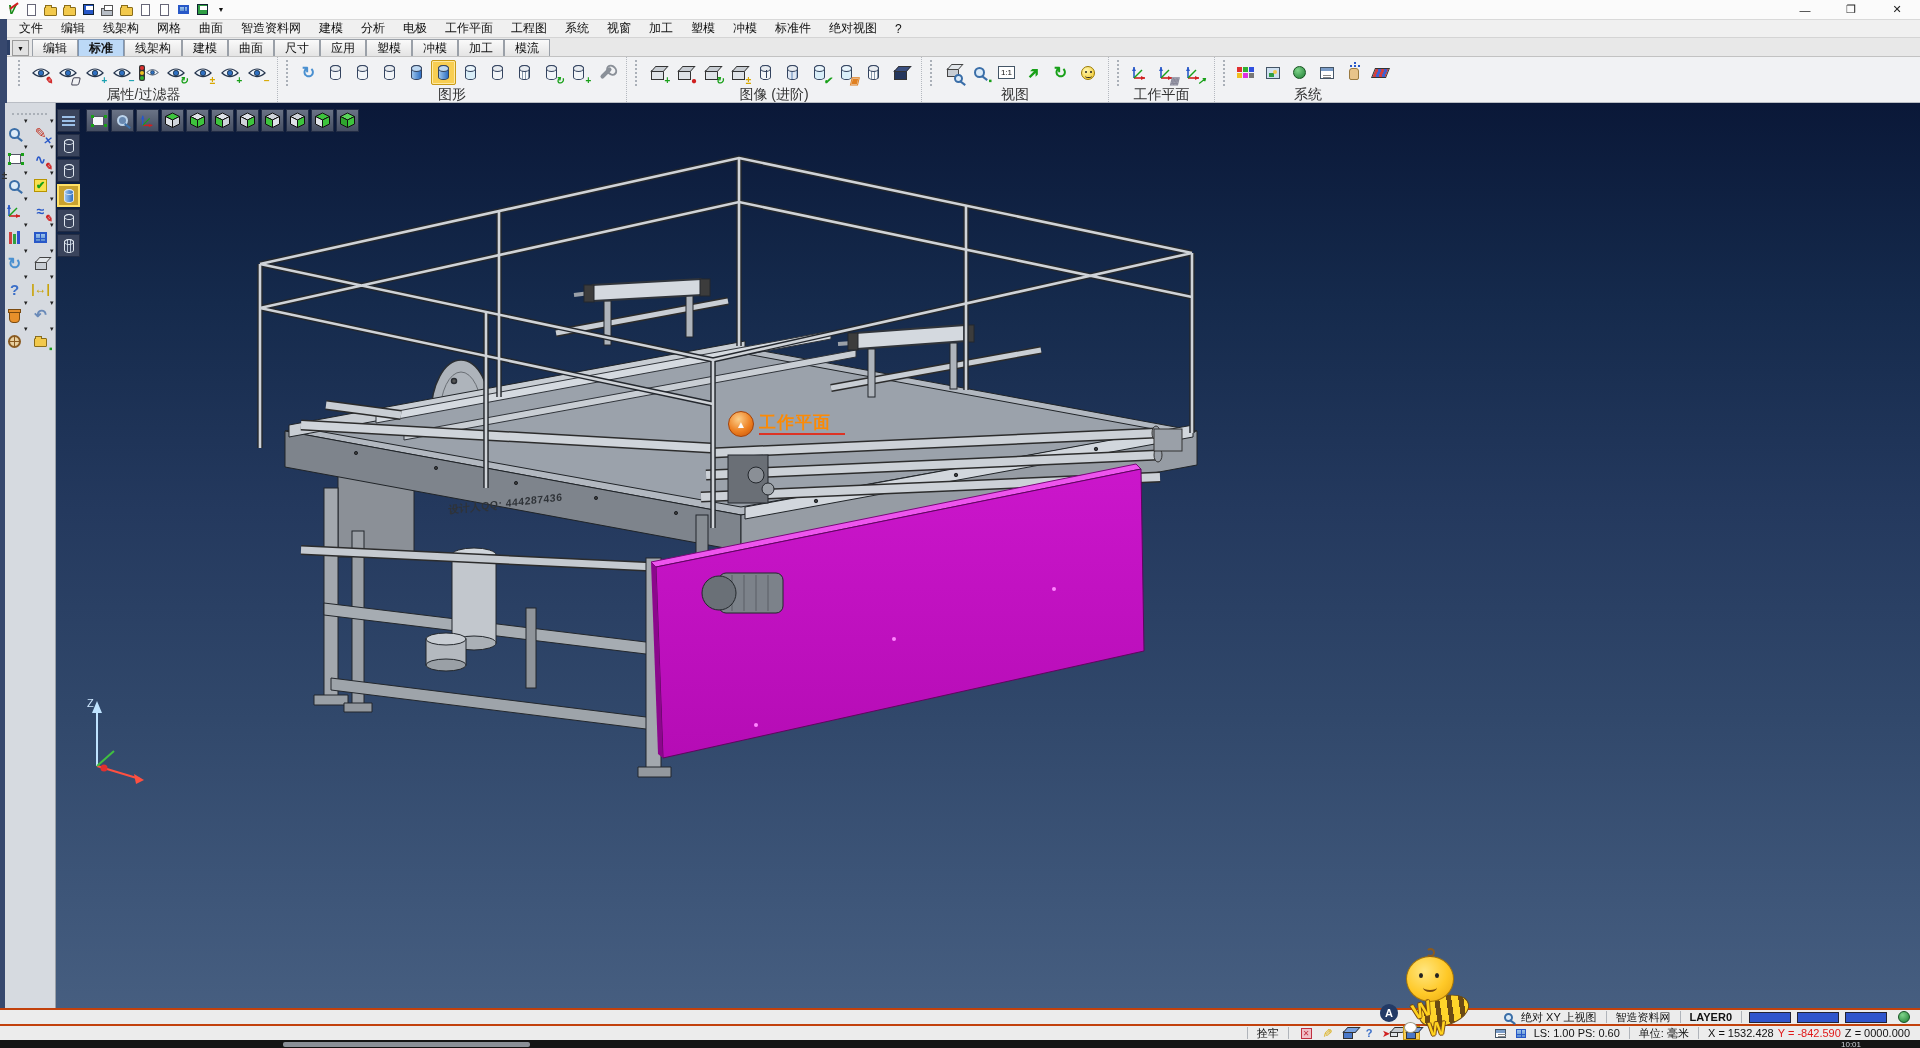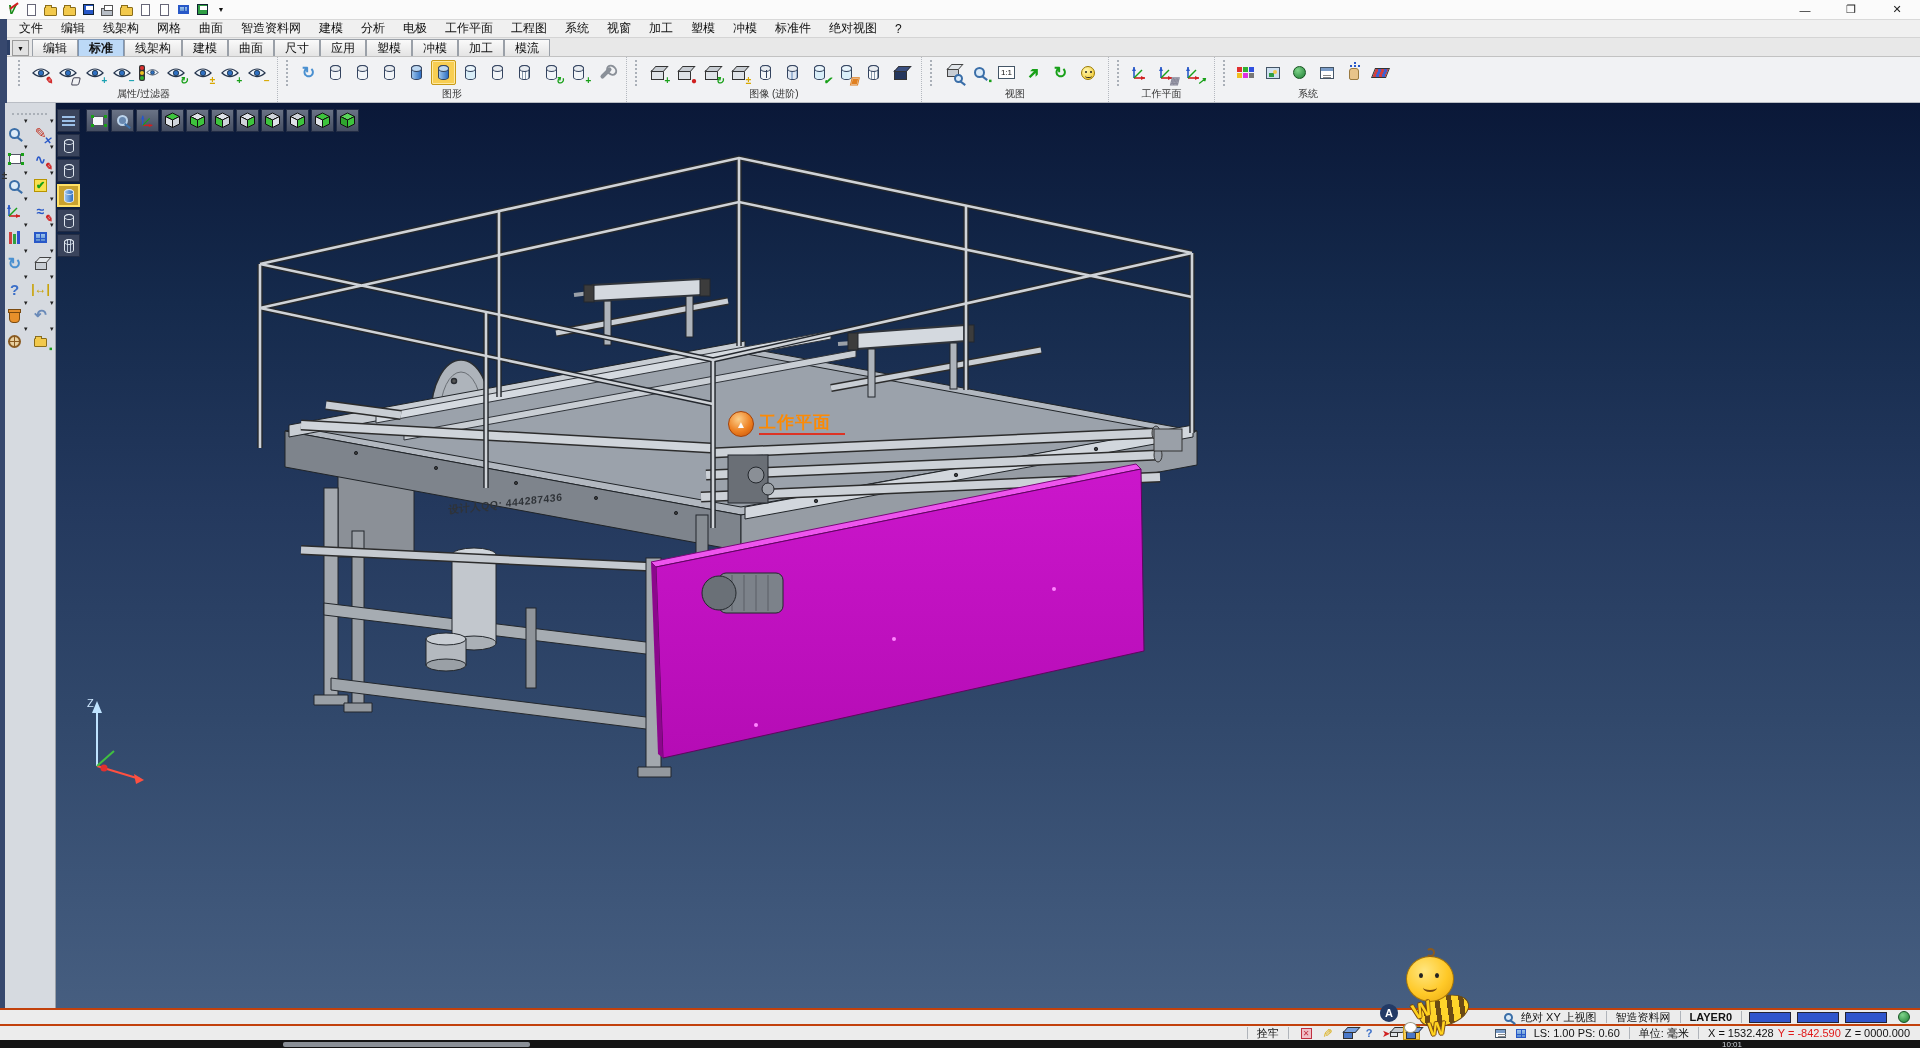--- a/index.html
+++ b/index.html
@@ -22,21 +22,21 @@
   .tab-corner{width:9px;height:15px;background:#2c3f66;margin:0 2px 1px 1px;}
   .tab-drop{width:17px;height:16px;border:1px solid #9a9a9a;background:#e2e2e2;display:flex;align-items:center;justify-content:center;font-size:7px;margin:0 3px 0 0;}
   .tab{height:17px;padding:1px 10px;border:1px solid #9aa0a8;border-bottom:none;background:linear-gradient(#fafafa,#e4e4e4);font-size:12px;display:flex;align-items:center;}
   .tab.active{background:#bcd9f7;font-weight:bold;border-color:#7d96b5;}
 
   
   .toolband{height:46px;background:#f1f2f4;border-bottom:1px solid #b9bdc4;display:flex;position:relative;}
   .edge-dark{position:absolute;left:0;top:-38px;width:7px;height:84px;background:#37486e;}
   .tbgroup{display:flex;flex-direction:column;border-right:1px dotted #b4b8bf;padding:0 4px;}
   .tbrow{display:flex;align-items:center;gap:2px;height:31px;padding:0 4px;}
-  .tblabel{text-align:center;font-size:10px;color:#333;height:13px;line-height:12px;}
+  .tblabel{text-align:center;font-size:14px;color:#333;height:13px;line-height:12px;}
   .handle{width:4px;height:26px;border-left:2px dotted #aab0b8;margin-right:4px;}
   .ti{width:25px;height:25px;display:flex;align-items:center;justify-content:center;position:relative;border-radius:2px;}
   .ti.sel{background:#f8ce52;border:1px solid #c99a16;box-shadow:inset 0 0 0 1px #ffe9a0;}
   .badge{position:absolute;right:0;bottom:-1px;font-size:10px;font-weight:bold;line-height:1;}
   .b-grn{color:#18a018}.b-red{color:#d02020}.b-ylw{color:#d8a800}.b-cyn{color:#18a0b0}.b-blu{color:#2858c8}
 
   
   svg.eye{width:18px;height:12px;}
   
   .cylico{position:relative;width:11px;height:15px;border:1px solid #33435f;border-radius:5px/3px;background:#f2f5f8;}
@@ -150,21 +150,21 @@
   .sseg{white-space:nowrap;padding:0 2px;}
   .swatch{width:42px;height:11px;background:#2f55cc;border:1px solid #223;margin-right:6px;}
   .sico{width:17px;height:14px;display:flex;align-items:center;justify-content:center;margin:0 2px;font-size:10px;position:relative;}
   .sico.hl{background:#f8ce52;border:1px solid #c99a16;}
   .red{color:#e01818;}
   .bold{font-weight:bold;}
 
   
   .taskbar{height:9px;background:#141414;position:relative;}
   .tb-btn{position:absolute;left:283px;top:2px;width:247px;height:5px;background:#8a8f96;border-radius:2px;}
-  .tb-clock{position:absolute;left:1722px;top:0;font-size:8px;color:#cfd3da;line-height:9px;}
+  .tb-clock{position:absolute;left:1841px;top:0;font-size:8px;color:#cfd3da;line-height:9px;}
 
   
   .mascot{position:absolute;left:1378px;top:944px;width:108px;height:104px;z-index:50;}
   .bee-head{position:absolute;left:28px;top:12px;width:48px;height:46px;border-radius:50%;background:radial-gradient(circle at 38% 32%,#ffe680,#ffc928 55%,#e8a50f);border:1px solid #a87606;}
   .bee-head::before{content:"";position:absolute;left:12px;top:16px;width:4px;height:5px;border-radius:50%;background:#222;box-shadow:16px 0 0 #222;}
   .bee-head::after{content:"";position:absolute;left:16px;top:26px;width:14px;height:7px;border-bottom:2px solid #7a4a10;border-radius:50%;}
   .bee-curl{position:absolute;left:48px;top:4px;width:9px;height:9px;border:2px solid #8a5a20;border-radius:50%;border-left-color:transparent;}
   .bee-body{position:absolute;left:40px;top:52px;width:52px;height:30px;border-radius:50%;transform:rotate(-18deg);background:repeating-linear-gradient(100deg,#ffd42a 0 7px,#6b4a14 7px 12px);border:1px solid #6b4a14;}
   .bee-paw{position:absolute;left:26px;top:78px;width:13px;height:11px;border-radius:50%;background:#fff;border:1px solid #998;}
   .a-badge{position:absolute;left:2px;top:60px;width:18px;height:18px;border-radius:50%;background:#223a66;color:#fff;font-size:11px;font-weight:bold;display:flex;align-items:center;justify-content:center;}

